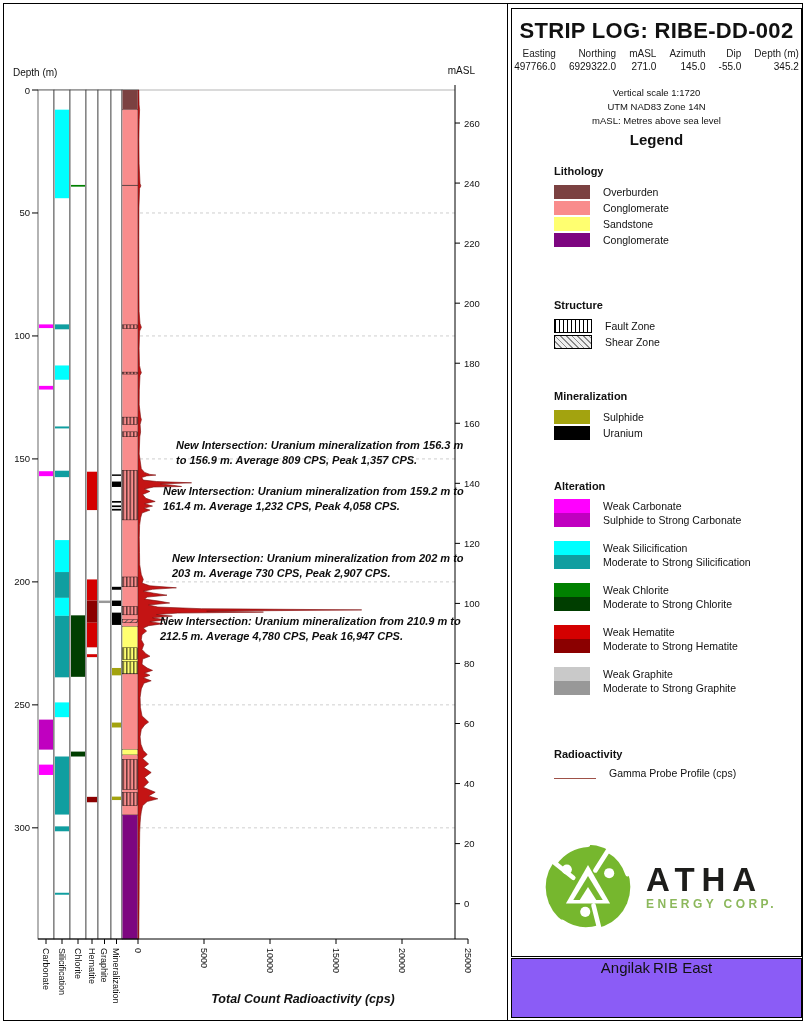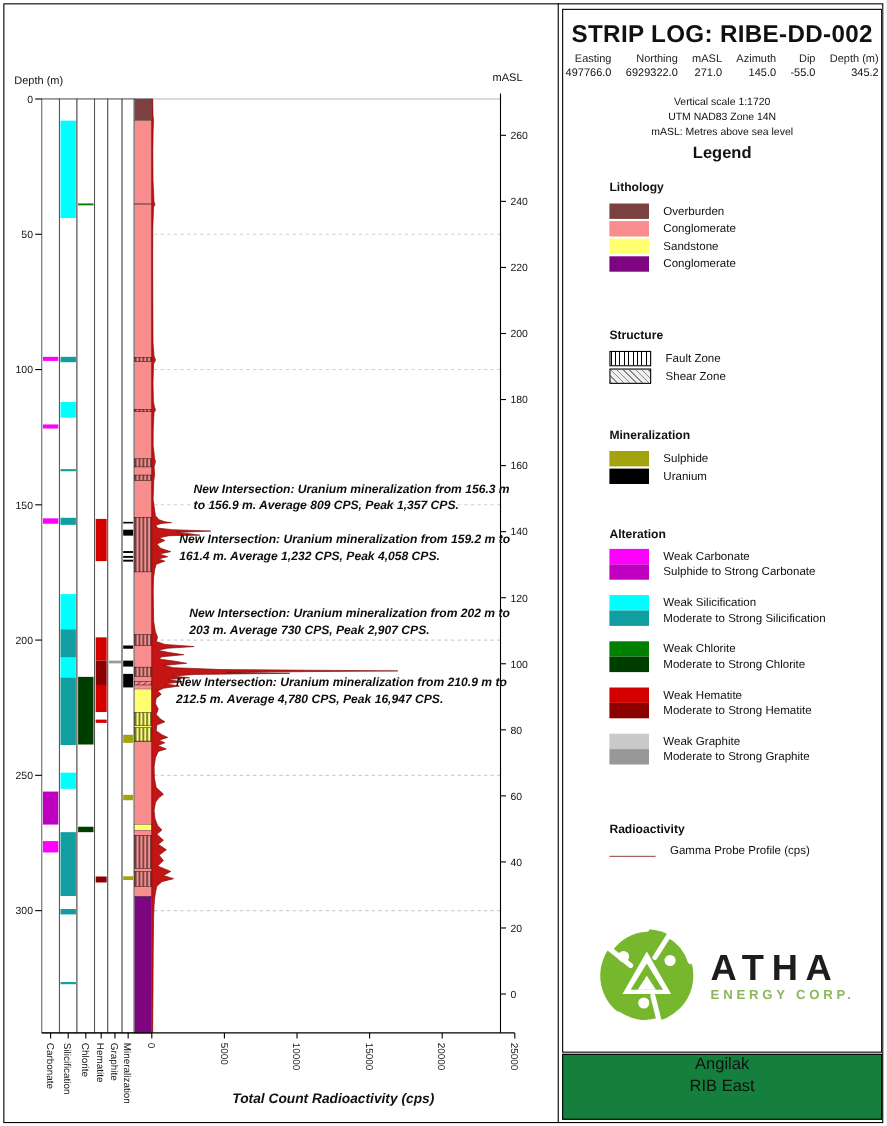--- a/index.html
+++ b/index.html
@@ -29,22 +29,22 @@
   .alt-swatch{width:36px;height:28px;flex:0 0 36px;display:flex;flex-direction:column;}
   .alt-swatch div{flex:1;}
   .alt-lbls{font-size:10.5px;line-height:14px;padding-top:0px;}
   .rad-row{display:flex;align-items:flex-end;gap:13px;}
   .rad-line{width:42px;border-top:1.6px solid #9e5148;}
   
   .logo{position:absolute;left:30px;top:832px;width:240px;display:flex;align-items:center;gap:12px;}
   .logo-text .big{font-size:33px;font-weight:bold;letter-spacing:7px;color:#1d1d1b;line-height:1;}
   .logo-text .small{font-size:12px;letter-spacing:3.4px;color:#8cb85c;margin-top:1px;font-weight:600;}
   
-  .panel-footer{position:absolute;left:511px;top:958px;width:289px;height:58px;border:1.3px solid #000;background:#15803d;
-                display:flex;flex-direction:column;text-align:center;gap:3px;}
+  .panel-footer{position:absolute;left:511px;top:958px;width:289px;height:58px;border:1.3px solid #000;background:#8b5cf6;
+                display:flex;flex-direction:row;justify-content:center;text-align:center;gap:3px;}
   .panel-footer div{font-size:15px;}
 </style>
 </head>
 <body>
 
 <div class="page">
   <div class="page-border"></div>
 
   <svg id="log-svg" width="506" height="1024">
       <defs>

